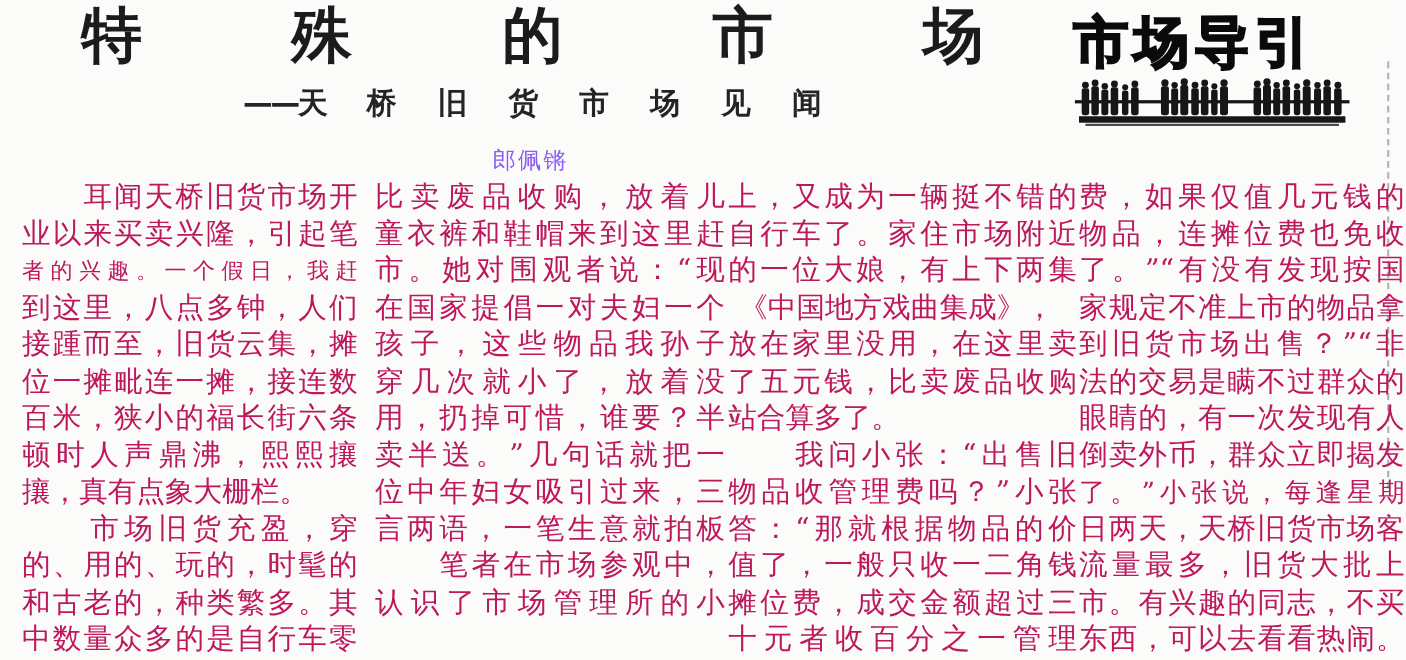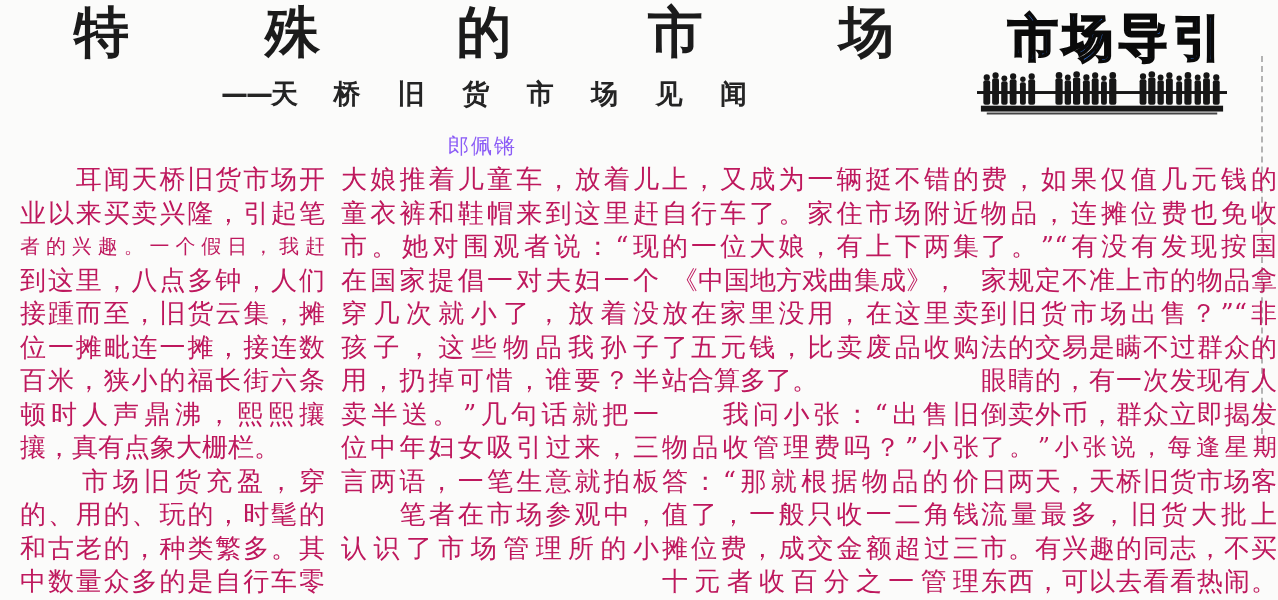--- a/index.html
+++ b/index.html
@@ -30,22 +30,22 @@
   .author {
     position:absolute; left:448px; top:132px;
     font-size:21px; color:#8b5cf6; letter-spacing:2px;
   }
 
   
   .masthead { position:absolute; left:976px; top:8px; width:252px; }
   .masthead-title {
     font-family:"DejaVu Sans", sans-serif;
     font-size:50px; line-height:60px; font-weight:900;
-    color:#3b82f6; -webkit-text-stroke:2px #0a0a0a;
-    letter-spacing:5px; white-space:nowrap; text-align:right;
+    color:#0f172a; -webkit-text-stroke:2px #0a0a0a;
+    letter-spacing:5px; white-space:nowrap; text-align:left;
   }
   .masthead-art { display:block; width:250px; height:50px; margin:0 auto; }
 
   
   .divider-dashed {
     position:absolute; left:1261px; top:56px; height:388px; width:0;
     border-left:2px dashed #9c9c9c; opacity:.75;
   }
 
   
@@ -170,26 +170,26 @@
         <div class="line">位一摊毗连一摊，接连数</div>
         <div class="line">百米，狭小的福长街六条</div>
         <div class="line">顿时人声鼎沸，熙熙攘</div>
         <div class="line short">攘，真有点象大栅栏。</div>
         <div class="line">　　市场旧货充盈，穿</div>
         <div class="line">的、用的、玩的，时髦的</div>
         <div class="line">和古老的，种类繁多。其</div>
         <div class="line">中数量众多的是自行车零</div>
       </div>
     <div class="col c1">
-        <div class="line">大娘推着儿童车，放着儿</div>
+        <div class="line">比卖废品收购，放着儿</div>
         <div class="line">童衣裤和鞋帽来到这里赶</div>
         <div class="line">市。她对围观者说：“现</div>
         <div class="line">在国家提倡一对夫妇一个</div>
+        <div class="line">孩子，这些物品我孙子</div>
         <div class="line">穿几次就小了，放着没</div>
-        <div class="line">孩子，这些物品我孙子</div>
         <div class="line">用，扔掉可惜，谁要？半</div>
         <div class="line">卖半送。”几句话就把一</div>
         <div class="line">位中年妇女吸引过来，三</div>
         <div class="line">言两语，一笔生意就拍板</div>
         <div class="line">　　笔者在市场参观中，</div>
         <div class="line">认识了市场管理所的小</div>
       </div>
     <div class="col c2">
         <div class="line">上，又成为一辆挺不错的</div>
         <div class="line">自行车了。家住市场附近</div>

